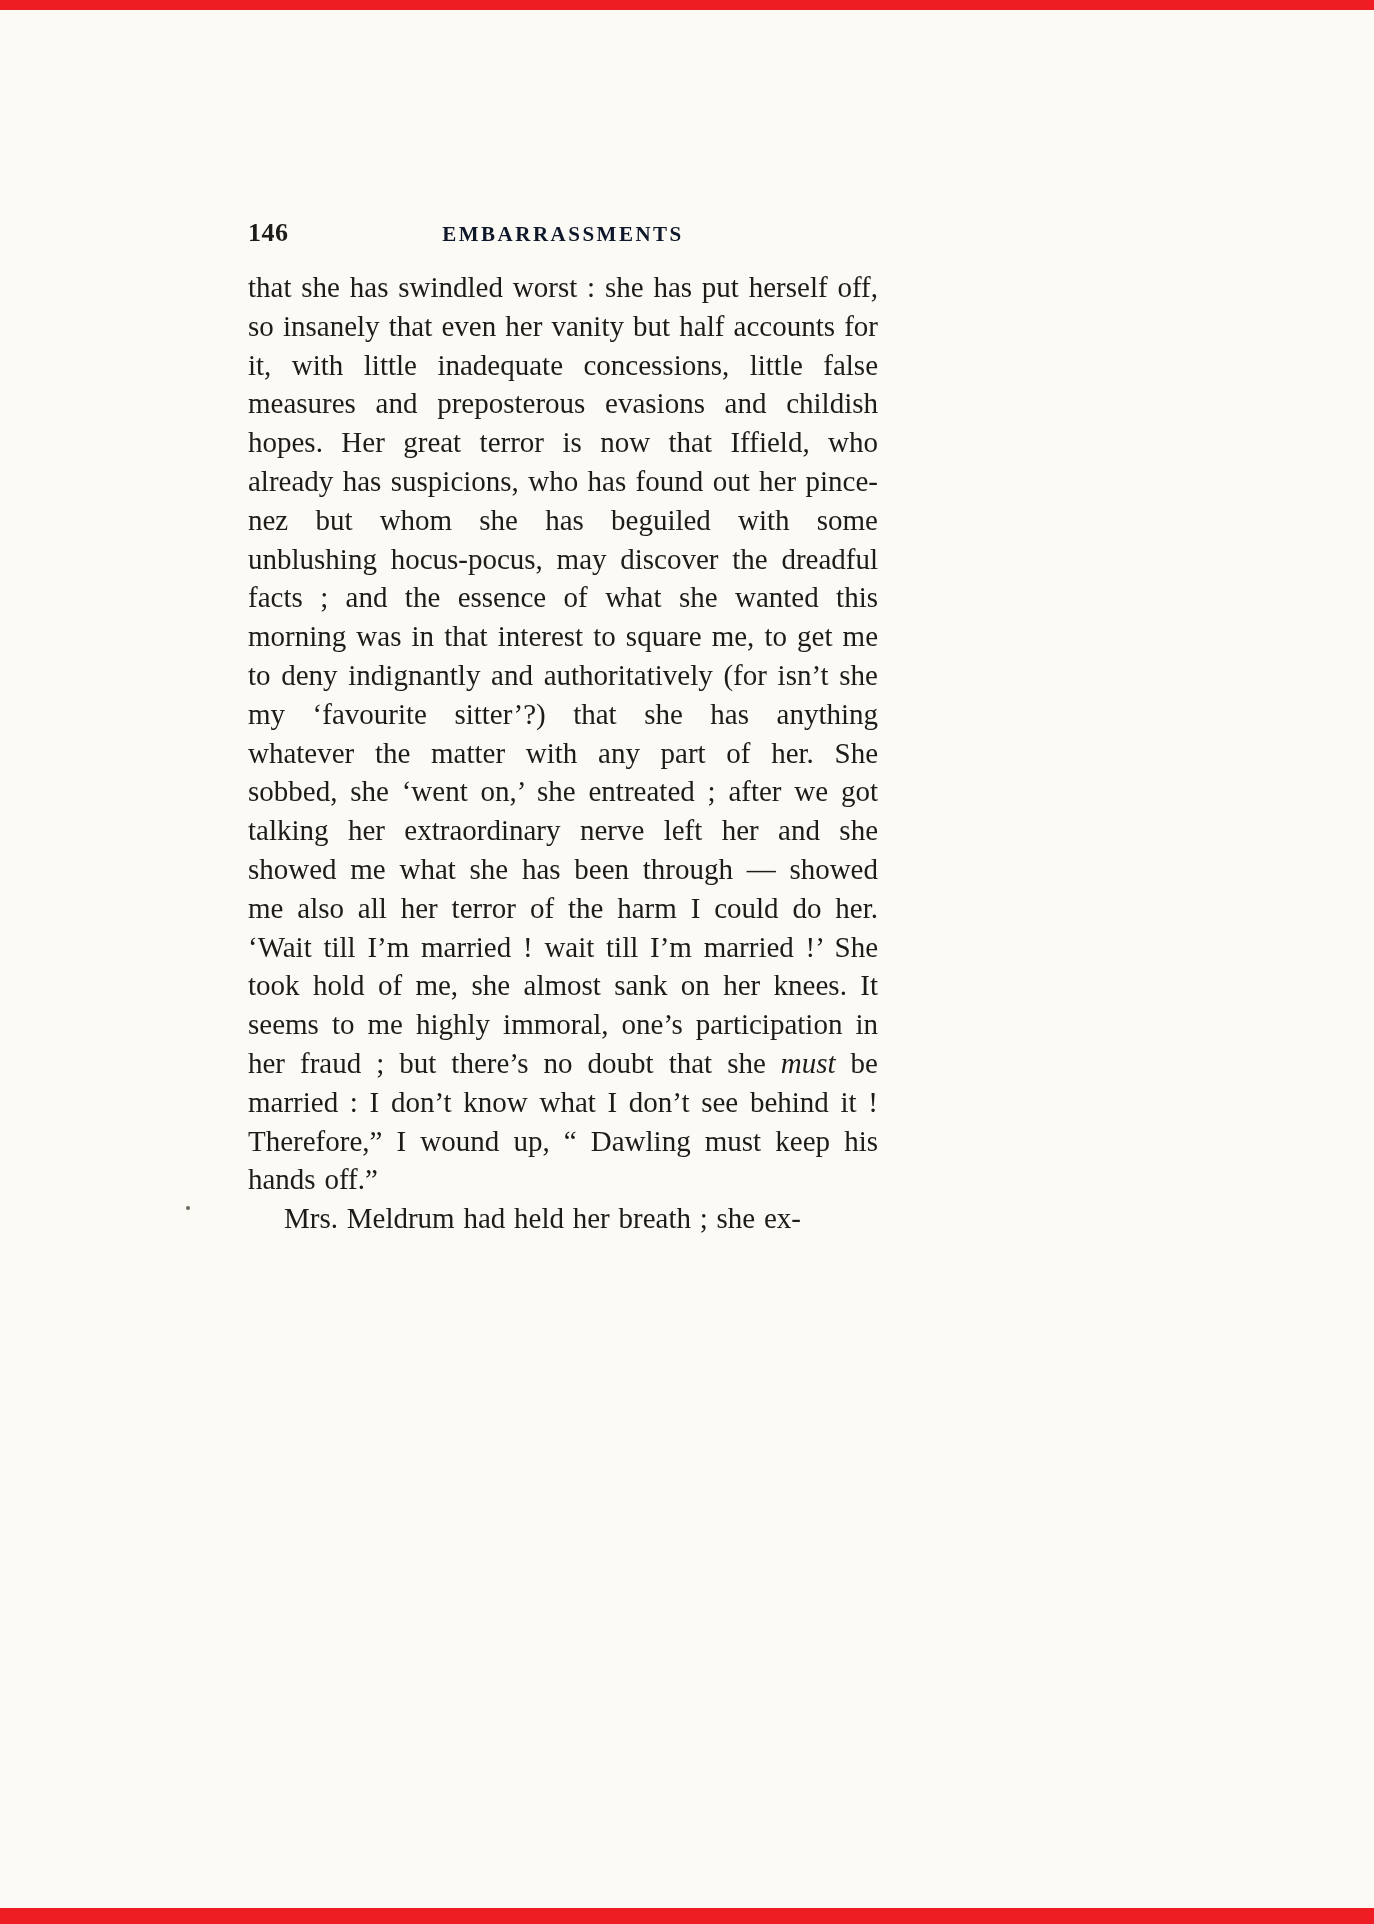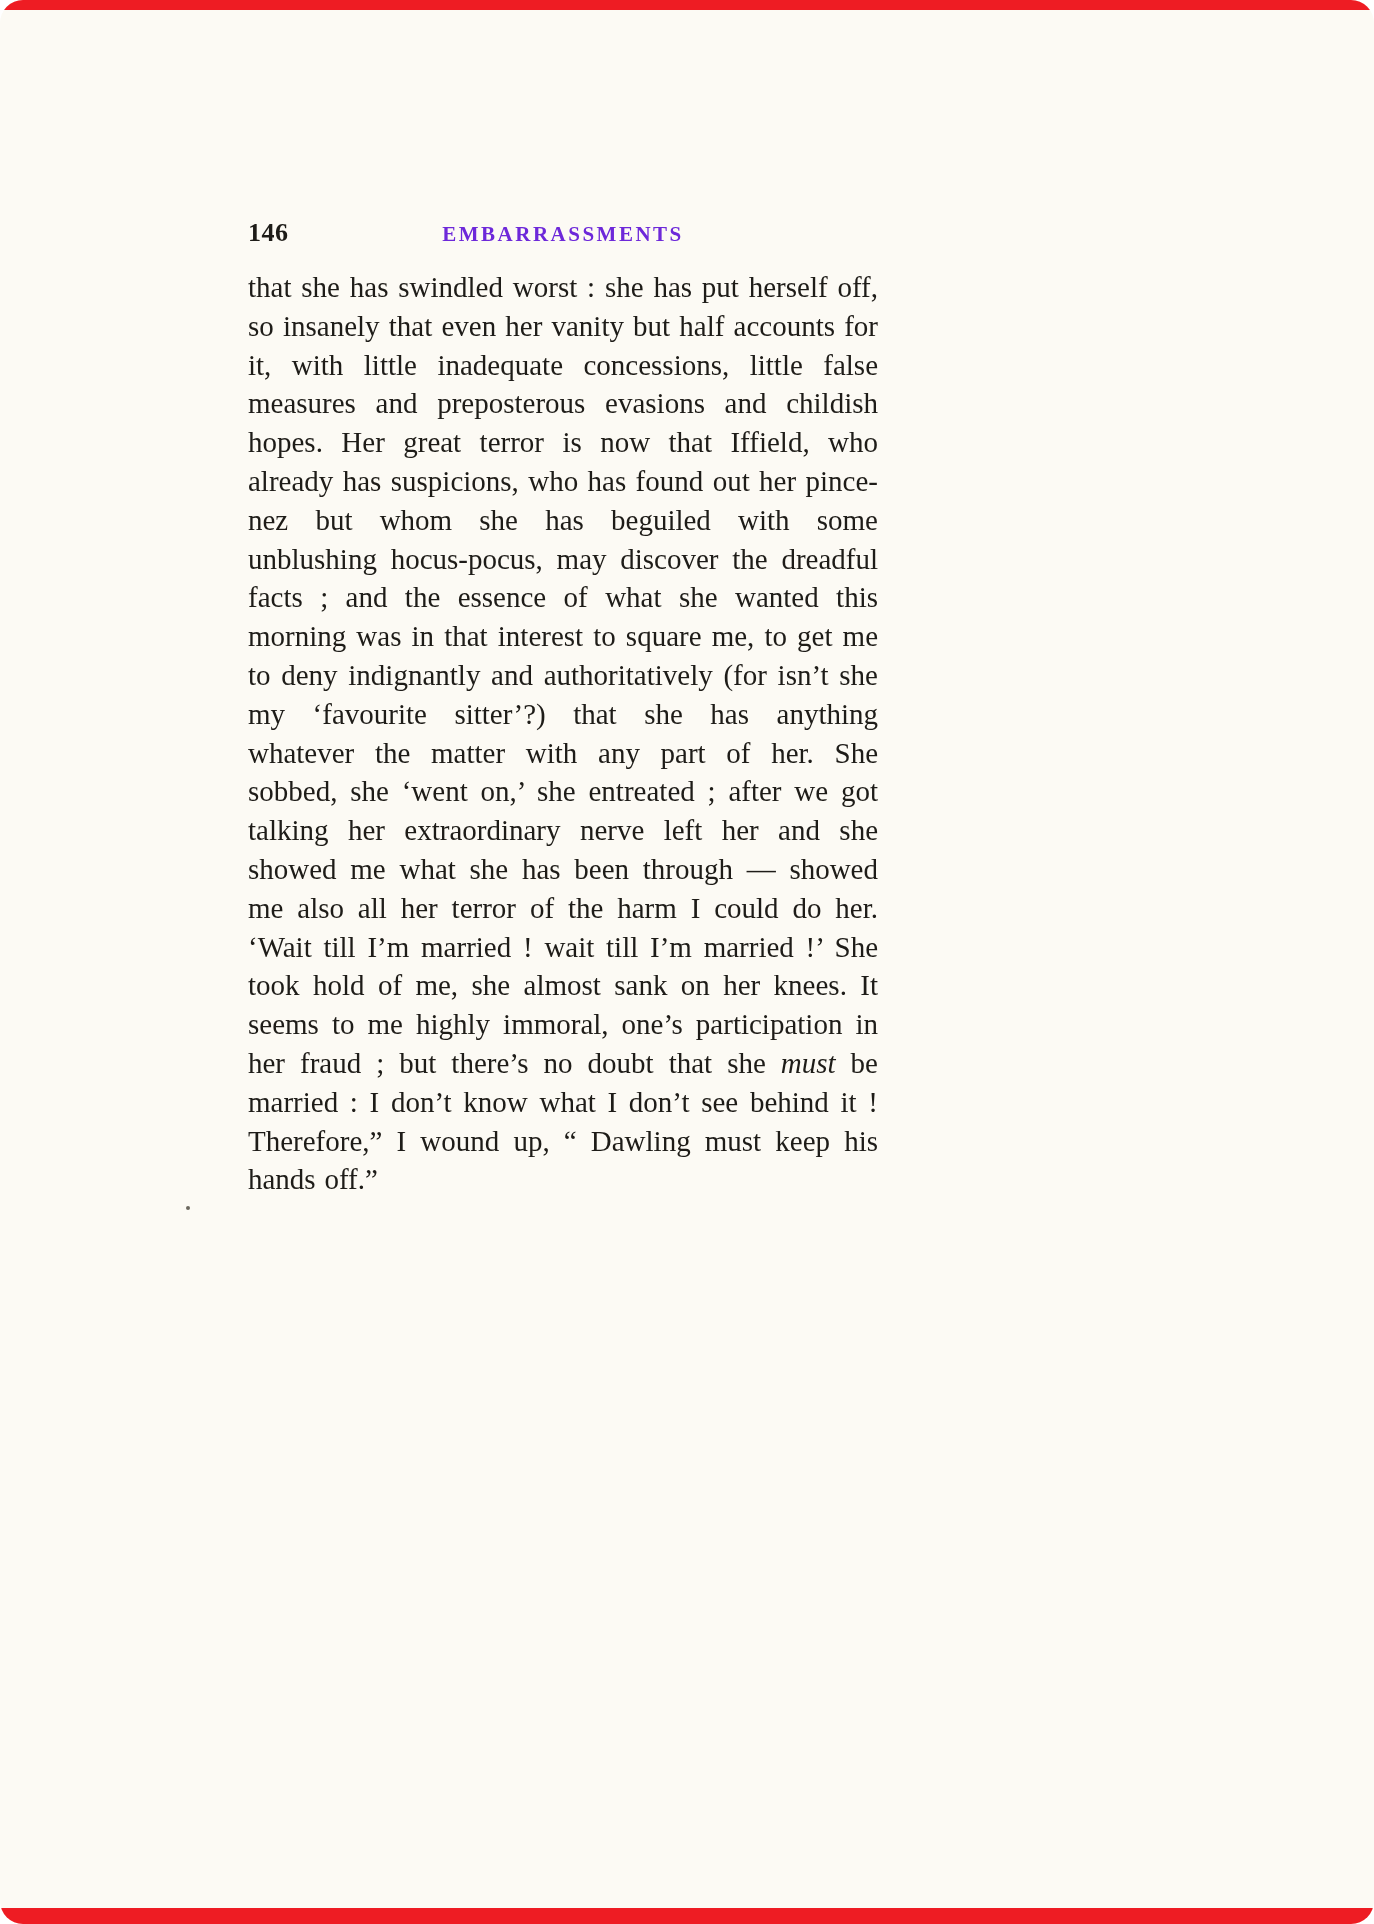--- a/index.html
+++ b/index.html
@@ -10,21 +10,20 @@
   * { box-sizing: border-box; }
   html, body { margin: 0; padding: 0; background: #ffffff; }
   .page {
     position: relative;
     width: 1374px;
     height: 1924px;
     background: var(--paper);
     font-family: "Liberation Serif", serif;
     color: var(--ink);
     overflow: hidden;
-    border-radius: 23px;
   }
   .scan-bar {
     position: absolute;
     left: 0;
     right: 0;
     background: var(--scan-edge);
   }
   .scan-bar.top { top: 0; height: 10px; }
   .scan-bar.bottom { bottom: 0; height: 16px; }
 
@@ -42,21 +41,21 @@
     font-size: 26px;
     font-weight: bold;
     letter-spacing: 0.5px;
   }
   .running-head {
     text-align: center;
     font-size: 21px;
     font-weight: bold;
     letter-spacing: 2.5px;
     padding-top: 4px;
-    color: #6d28d9;
+    color: #0f172a;
   }
 
   .text-block {
     position: absolute;
     top: 268px;
     left: 248px;
     width: 630px;
     font-size: 29px;
     line-height: 38.8px;
     text-align: justify;
@@ -83,18 +82,19 @@
 <div class="page">
   <div class="scan-bar top"></div>
 
   <div class="page-header">
     <span class="page-number">146</span>
     <div class="running-head">EMBARRASSMENTS</div>
   </div>
 
   <div class="text-block">
       <p><span>that she has swindled worst&nbsp;: she has put herself off, so insanely that even her vanity but half accounts for it, with little inadequate concessions, little false measures and preposterous evasions and childish hopes.  Her great terror is now that Iffield, who already has suspicions, who has found out her pince-nez but whom she has beguiled with some unblushing hocus-pocus, may discover the dreadful facts&nbsp;; and the essence of what she wanted this morning was in that interest to square me, to get me to deny indignantly and authoritatively (for isn’t she my ‘favourite sitter’?) that she has anything whatever the matter with any part of her.  She sobbed, she ‘went on,’ she entreated&nbsp;; after we got talking her extraordinary nerve left her and she showed me what she has been through —&nbsp;showed me also all her terror of the harm I could do her.  ‘Wait till I’m married&nbsp;! wait till I’m married&nbsp;!’  She took hold of me, she almost sank on her knees.  It seems to me highly immoral, one’s participation in her fraud&nbsp;; but there’s no doubt that she </span><em>must</em><span> be married&nbsp;: I don’t know what I don’t see behind it&nbsp;!  Therefore,” I wound up, “&nbsp;Dawling must keep his hands off.”</span></p>
+      <p class="indent"><span>Mrs. Meldrum had held her breath&nbsp;; she ex-</span></p>
     </div>
 
   <div class="speck"></div>
 
   <div class="scan-bar bottom"></div>
 </div>
 
 </body></html>

